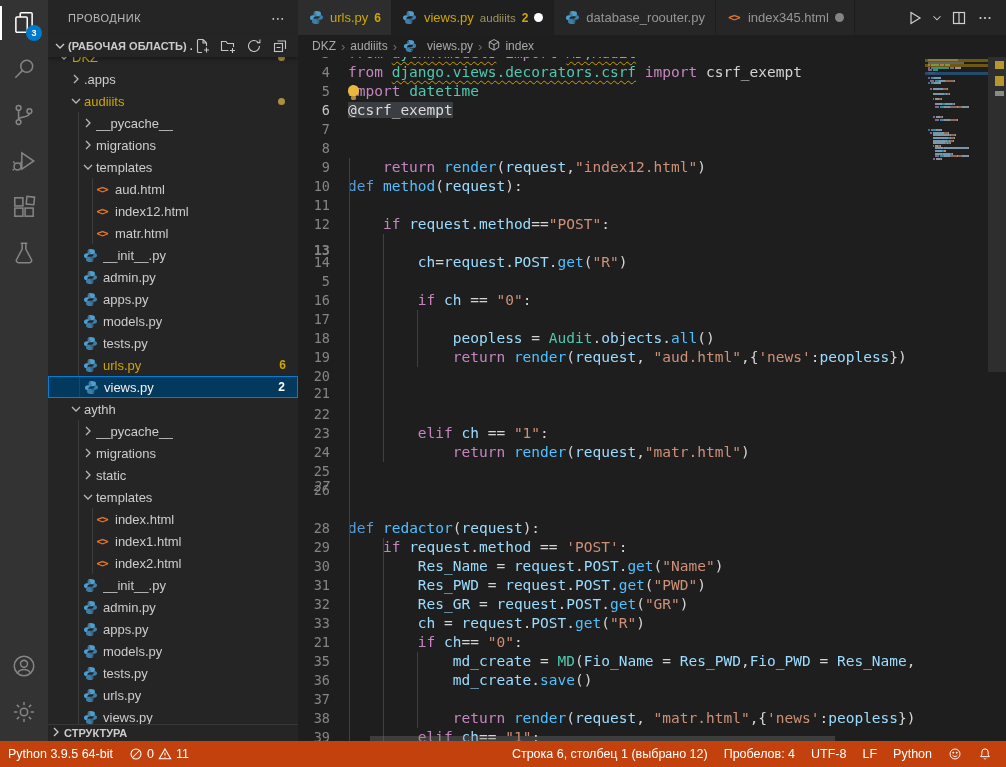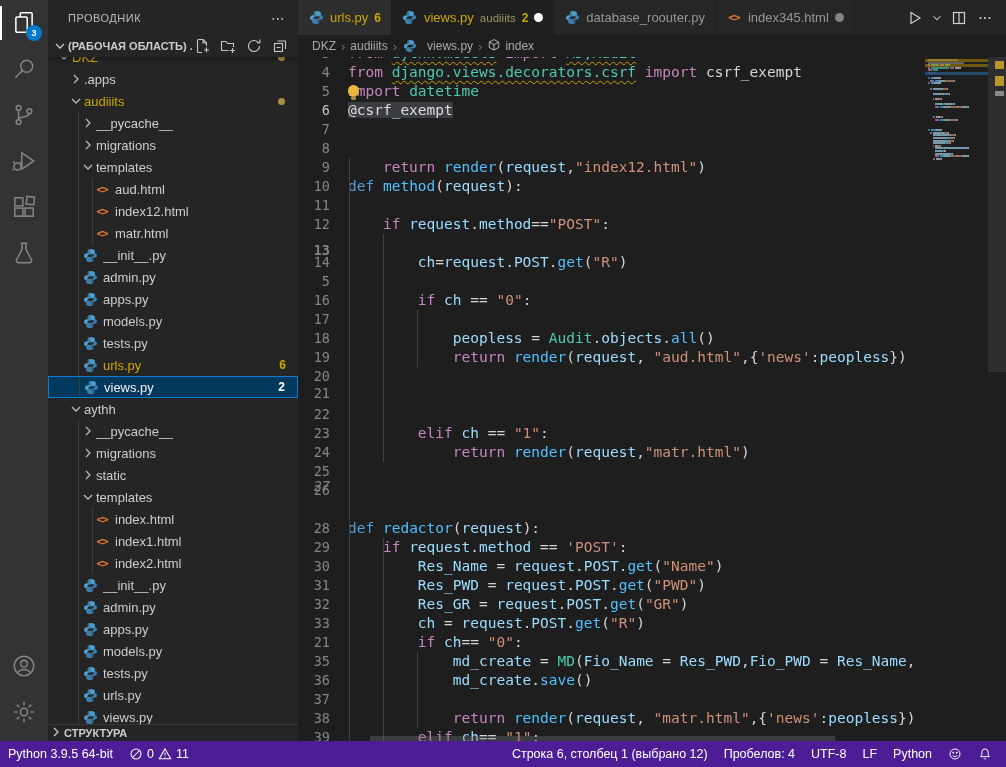--- a/index.html
+++ b/index.html
@@ -77,21 +77,21 @@
   #minimap { position:absolute; top:0; bottom:0; right:18px; width:63px; background:#1e1e1e; overflow:hidden; cursor:pointer; }
   .mrow { position:absolute; left:3px; height:2px; display:flex; }
   .mseg { height:2px; opacity:.65; }
   .mm-hl { position:absolute; left:0; right:0; height:3px; }
   #ruler { position:absolute; top:0; bottom:0; right:0; width:18px; background:#1e1e1e; cursor:pointer; }
   .rmark { position:absolute; left:7px; width:9px; }
   #ruler-thumb { position:absolute; left:0; right:0; top:0; height:315px; background:rgba(121,121,121,.18); }
   #hscroll { position:absolute; left:72px; width:465px; height:10px; top:679px; background:rgba(121,121,121,.35); cursor:pointer; }
 
   
-  #statusbar { position:absolute; left:0; bottom:0; width:1006px; height:26px; background:#4c1d95; color:#ffffff; display:flex; align-items:center; font-size:12.5px; z-index:6; }
+  #statusbar { position:absolute; left:0; bottom:0; width:1006px; height:26px; background:#c2410c; color:#ffffff; display:flex; align-items:center; font-size:12.5px; z-index:6; }
   .st-item { display:flex; align-items:center; gap:4px; padding:0 8px; height:100%; cursor:pointer; white-space:nowrap; }
   .st-item svg { width:14px; height:14px; }
   #st-right { margin-left:auto; display:flex; height:100%; align-items:center; padding-right:6px; }
 </style>
 </head>
 <body>
 
 <div id="app">
 
   <div id="activitybar">

